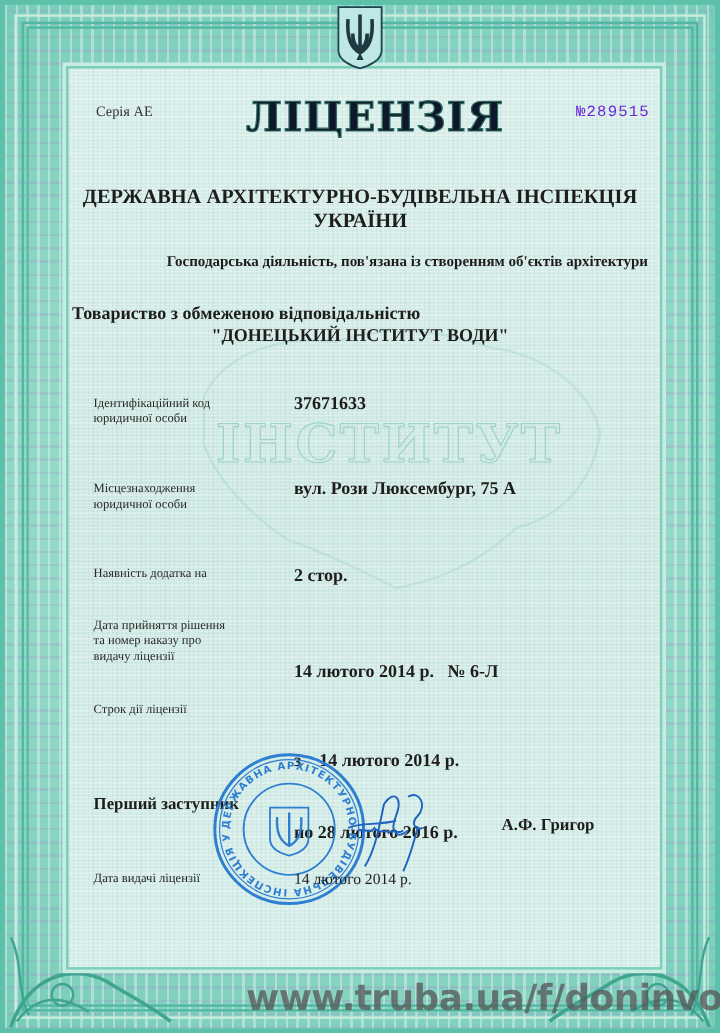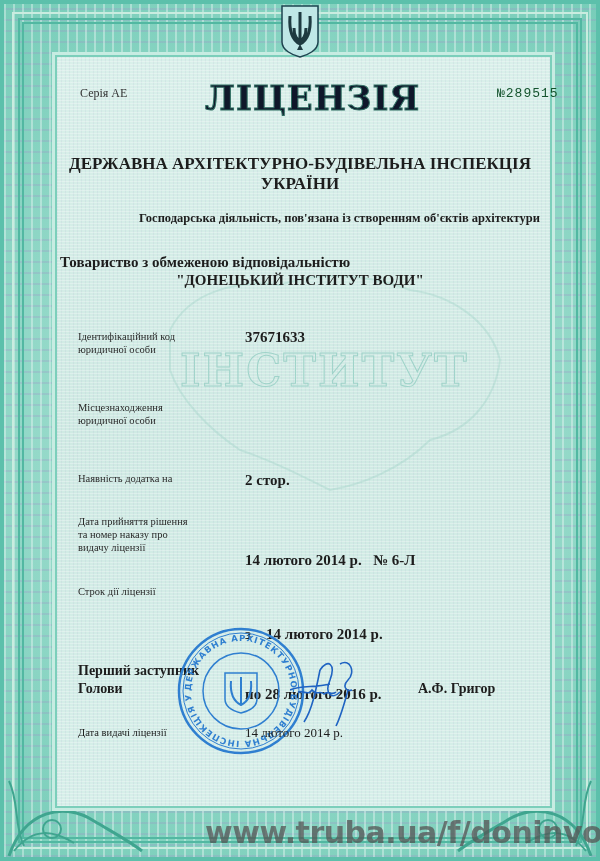--- a/index.html
+++ b/index.html
@@ -19,21 +19,21 @@
     border:2px solid #7ccfbb;outline:3px solid #c7ece2;
     background:
       repeating-linear-gradient(0deg, rgba(255,255,255,0.28) 0 1px, rgba(0,0,0,0) 1px 3px),
       repeating-linear-gradient(90deg, rgba(150,140,190,0.10) 0 1px, rgba(0,0,0,0) 1px 4px),
       linear-gradient(180deg,#d9f0ea 0%,#cfeae3 50%,#d6efe9 100%);}
   .trident-top{position:absolute;left:280px;top:4px;width:40px;height:54px;}
   .map-watermark{position:absolute;left:150px;top:250px;width:360px;height:250px;opacity:0.35;}
   .wm-text{position:absolute;left:180px;top:345px;width:250px;text-align:center;font-size:44px;font-weight:bold;letter-spacing:2px;color:transparent;-webkit-text-stroke:1px #9fd3c9;font-family:"DejaVu Serif",serif;}
   .abs{position:absolute;}
   .series{left:80px;top:86px;font-size:12px;color:#333;}
-  .number{left:497px;top:86px;font-size:13px;color:#14532d;letter-spacing:1px;font-family:"Liberation Mono","DejaVu Sans Mono",monospace;}
+  .number{left:480px;top:86px;font-size:13px;color:#6d28d9;letter-spacing:1px;font-family:"Liberation Mono","DejaVu Sans Mono",monospace;}
   .title{left:205px;top:78px;width:190px;text-align:left;font-size:34px;font-weight:bold;letter-spacing:1px;color:#0f172a;-webkit-text-stroke:1px #2f6e62;font-family:"DejaVu Serif",serif;}
   .org{left:60px;width:480px;text-align:center;font-weight:bold;font-size:17px;}
   .org1{top:154px;}
   .org2{top:174px;}
   .activity{left:60px;top:211px;width:480px;text-align:right;font-weight:bold;font-size:12.5px;}
   .entity1{left:60px;top:254px;width:480px;font-weight:bold;font-size:15px;}
   .entity2{left:60px;top:272px;width:480px;text-align:center;font-weight:bold;font-size:15px;}
   .label{left:78px;font-size:10.5px;line-height:13px;color:#2a2a2a;width:130px;}
   .value{left:245px;font-size:15px;font-weight:bold;line-height:19px;}
   .sig-title{left:78px;font-size:14px;font-weight:bold;line-height:18px;}
@@ -102,20 +102,21 @@
 </div>
 <div class="abs value" style="top:328px;">
   <div>37671633</div>
 </div>
 
 <div class="abs label" style="top:401px;">
   <div>Місцезнаходження</div>
   <div>юридичної особи</div>
 </div>
 <div class="abs value" style="top:398px;line-height:21px;">
+  <div>вул. Рози Люксембург, 75 А</div>
 </div>
 
 <div class="abs label" style="top:472px;">
   <div>Наявність додатка на</div>
 </div>
 <div class="abs value" style="top:471px;">
   <div>2 стор.</div>
 </div>
 
 <div class="abs label" style="top:515px;">
@@ -130,21 +131,20 @@
 <div class="abs label" style="top:585px;">
   <div>Строк дії ліцензії</div>
 </div>
 <div class="abs value" style="top:584px;white-space:pre;line-height:20px;">
   <div>з    14 лютого 2014 р.</div>
   <div>по 28 лютого 2016 р.</div>
 </div>
 
 <div class="abs sig-title" style="top:662px;">
   <div>Перший заступник</div>
-  <div>Голови</div>
 </div>
 
 <svg class="stamp" viewBox="0 0 132 132">
   <circle cx="66" cy="66" r="62" fill="none" stroke="#2f7fd0" stroke-width="2.5"></circle>
   <circle cx="66" cy="66" r="58" fill="none" stroke="#2f7fd0" stroke-width="1"></circle>
   <circle cx="66" cy="66" r="38" fill="none" stroke="#2f7fd0" stroke-width="1.5"></circle>
   <defs>
       <path id="ring" d="M66 66 m-50 0 a50 50 0 1 1 100 0 a50 50 0 1 1 -100 0"></path>
     </defs>
   <text font-size="8.5" fill="#2f7fd0" font-family="DejaVu Sans, sans-serif" font-weight="bold" letter-spacing="1">

